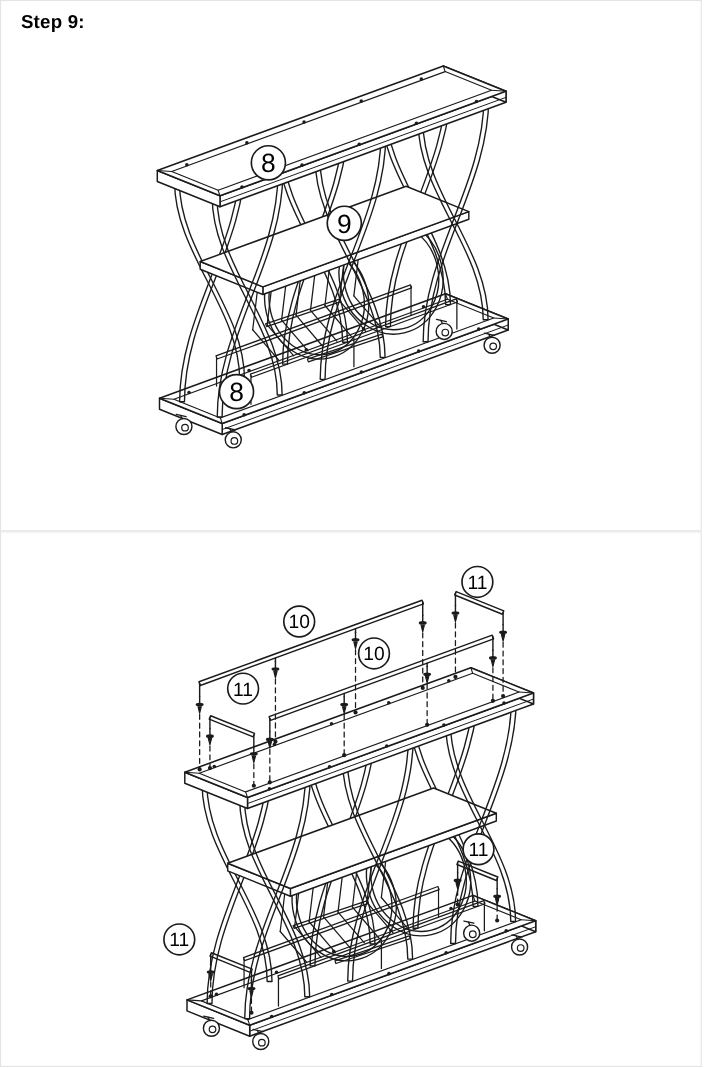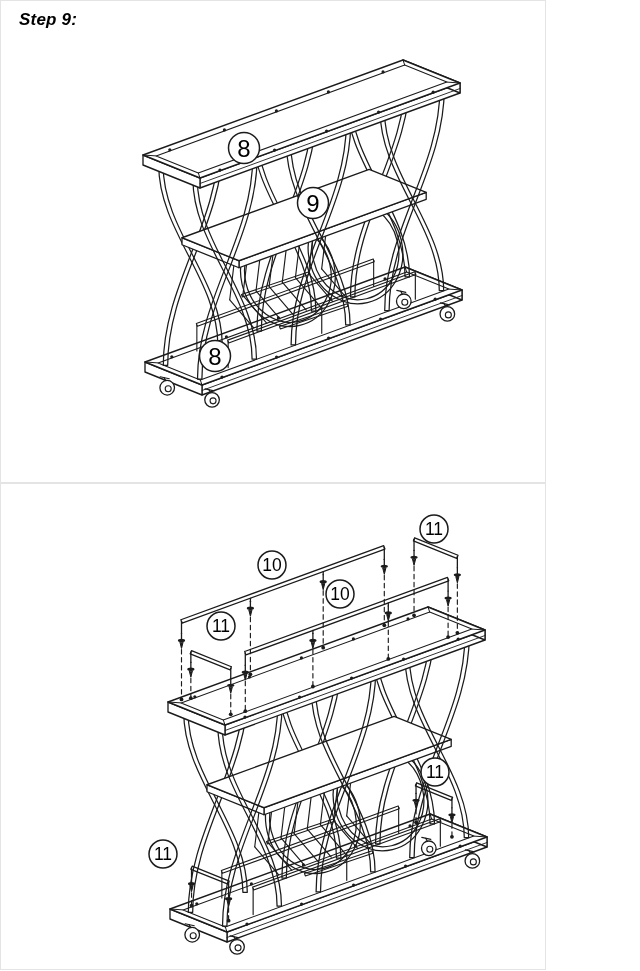--- a/index.html
+++ b/index.html
@@ -1,18 +1,18 @@
 <!DOCTYPE html>
 <html><head>
 <meta charset="utf-8">
 <style>
   html,body{margin:0;padding:0;background:#ffffff;}
   .page{position:relative;width:640px;height:971px;background:#fff;overflow:hidden;
         font-family:"Liberation Sans", sans-serif;}
-  .panel{position:absolute;left:0;width:546px;border:1px solid #e4e4e4;background:#fff;box-sizing:border-box;font-style:italic;}
+  .panel{position:absolute;left:0;width:638px;border:1px solid #e4e4e4;background:#fff;box-sizing:border-box;}
   #panel-step9{top:0;height:483px;}
   #panel-step10{top:483px;height:487px;}
   .step-title{position:absolute;left:18px;top:8px;margin:0;font-size:17px;line-height:21px;
               font-weight:bold;color:#000;letter-spacing:.2px;}
   #diagram{position:absolute;left:0;top:0;pointer-events:none;}
 </style>
 </head>
 <body>
 
 <div class="page">

